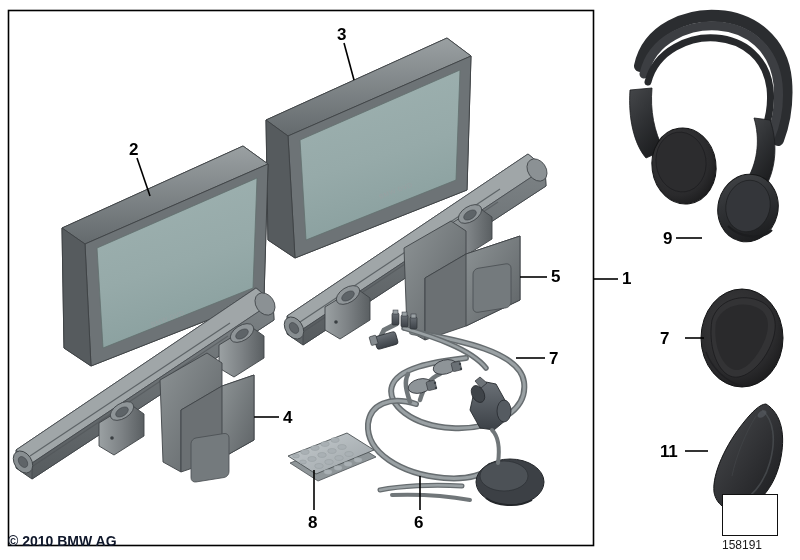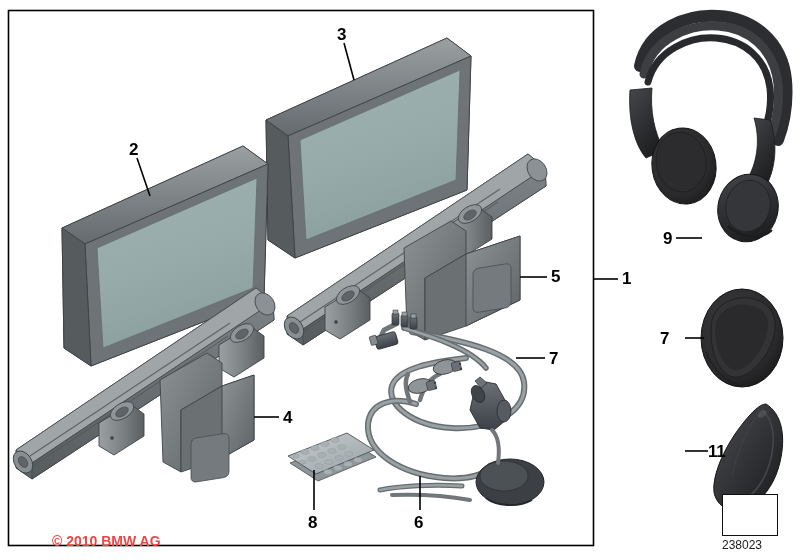--- a/index.html
+++ b/index.html
@@ -10,22 +10,22 @@
   }
   #stage{position:absolute;left:0;top:0;width:800px;height:560px;}
   svg.layer{position:absolute;left:0;top:0;width:800px;height:560px;}
   .callout{
     position:absolute;font-weight:bold;font-size:17px;color:#000;
     font-family:"Liberation Sans", sans-serif;line-height:1;
     letter-spacing:-0.3px;
   }
   #copyright{
     position:absolute;left:8px;top:533px;
-    font-size:14px;font-weight:bold;color:#ef4444;
-    font-family:"Liberation Sans", sans-serif;white-space:nowrap;padding-left:44px;
+    font-size:14px;font-weight:bold;color:#0f172a;
+    font-family:"Liberation Sans", sans-serif;white-space:nowrap;
   }
   #partnum{
     position:absolute;left:722px;top:538px;
     font-size:12px;color:#1a1a1a;
     font-family:"Liberation Sans", sans-serif;
   }
   #arrowbox{
     position:absolute;left:722px;top:494px;width:56px;height:42px;
     border:1px solid #111;box-sizing:border-box;background:#fff;
   }
@@ -308,19 +308,19 @@
   <div class="callout" style="left:622px;top:270px;">1</div>
   <div class="callout" style="left:129px;top:141px;">2</div>
   <div class="callout" style="left:337px;top:26px;">3</div>
   <div class="callout" style="left:283px;top:409px;">4</div>
   <div class="callout" style="left:551px;top:268px;">5</div>
   <div class="callout" style="left:414px;top:514px;">6</div>
   <div class="callout" style="left:549px;top:350px;">7</div>
   <div class="callout" style="left:308px;top:514px;">8</div>
   <div class="callout" style="left:663px;top:230px;">9</div>
   <div class="callout" style="left:660px;top:330px;">7</div>
-  <div class="callout" style="left:660px;top:443px;margin-left:48px;">11</div>
+  <div class="callout" style="left:660px;top:443px;">11</div>
 
   <div id="copyright">© 2010 BMW AG</div>
   <div id="arrowbox"></div>
-  <div id="partnum">238023</div>
+  <div id="partnum">158191</div>
 
 </div>
 
 </body></html>

